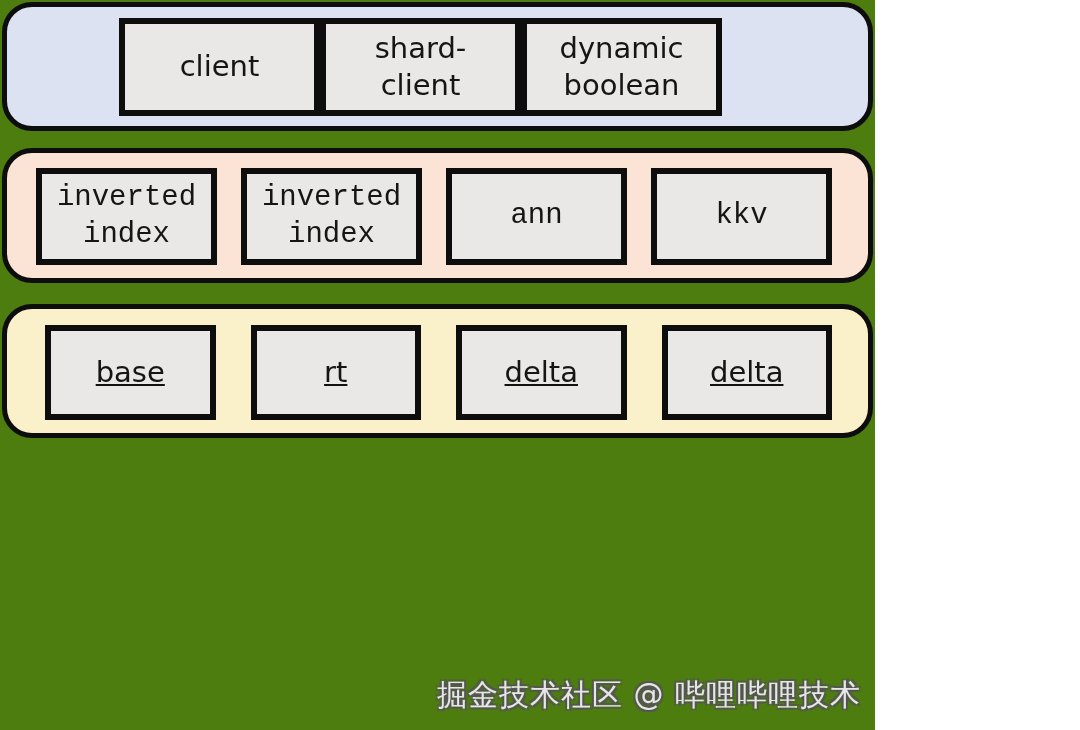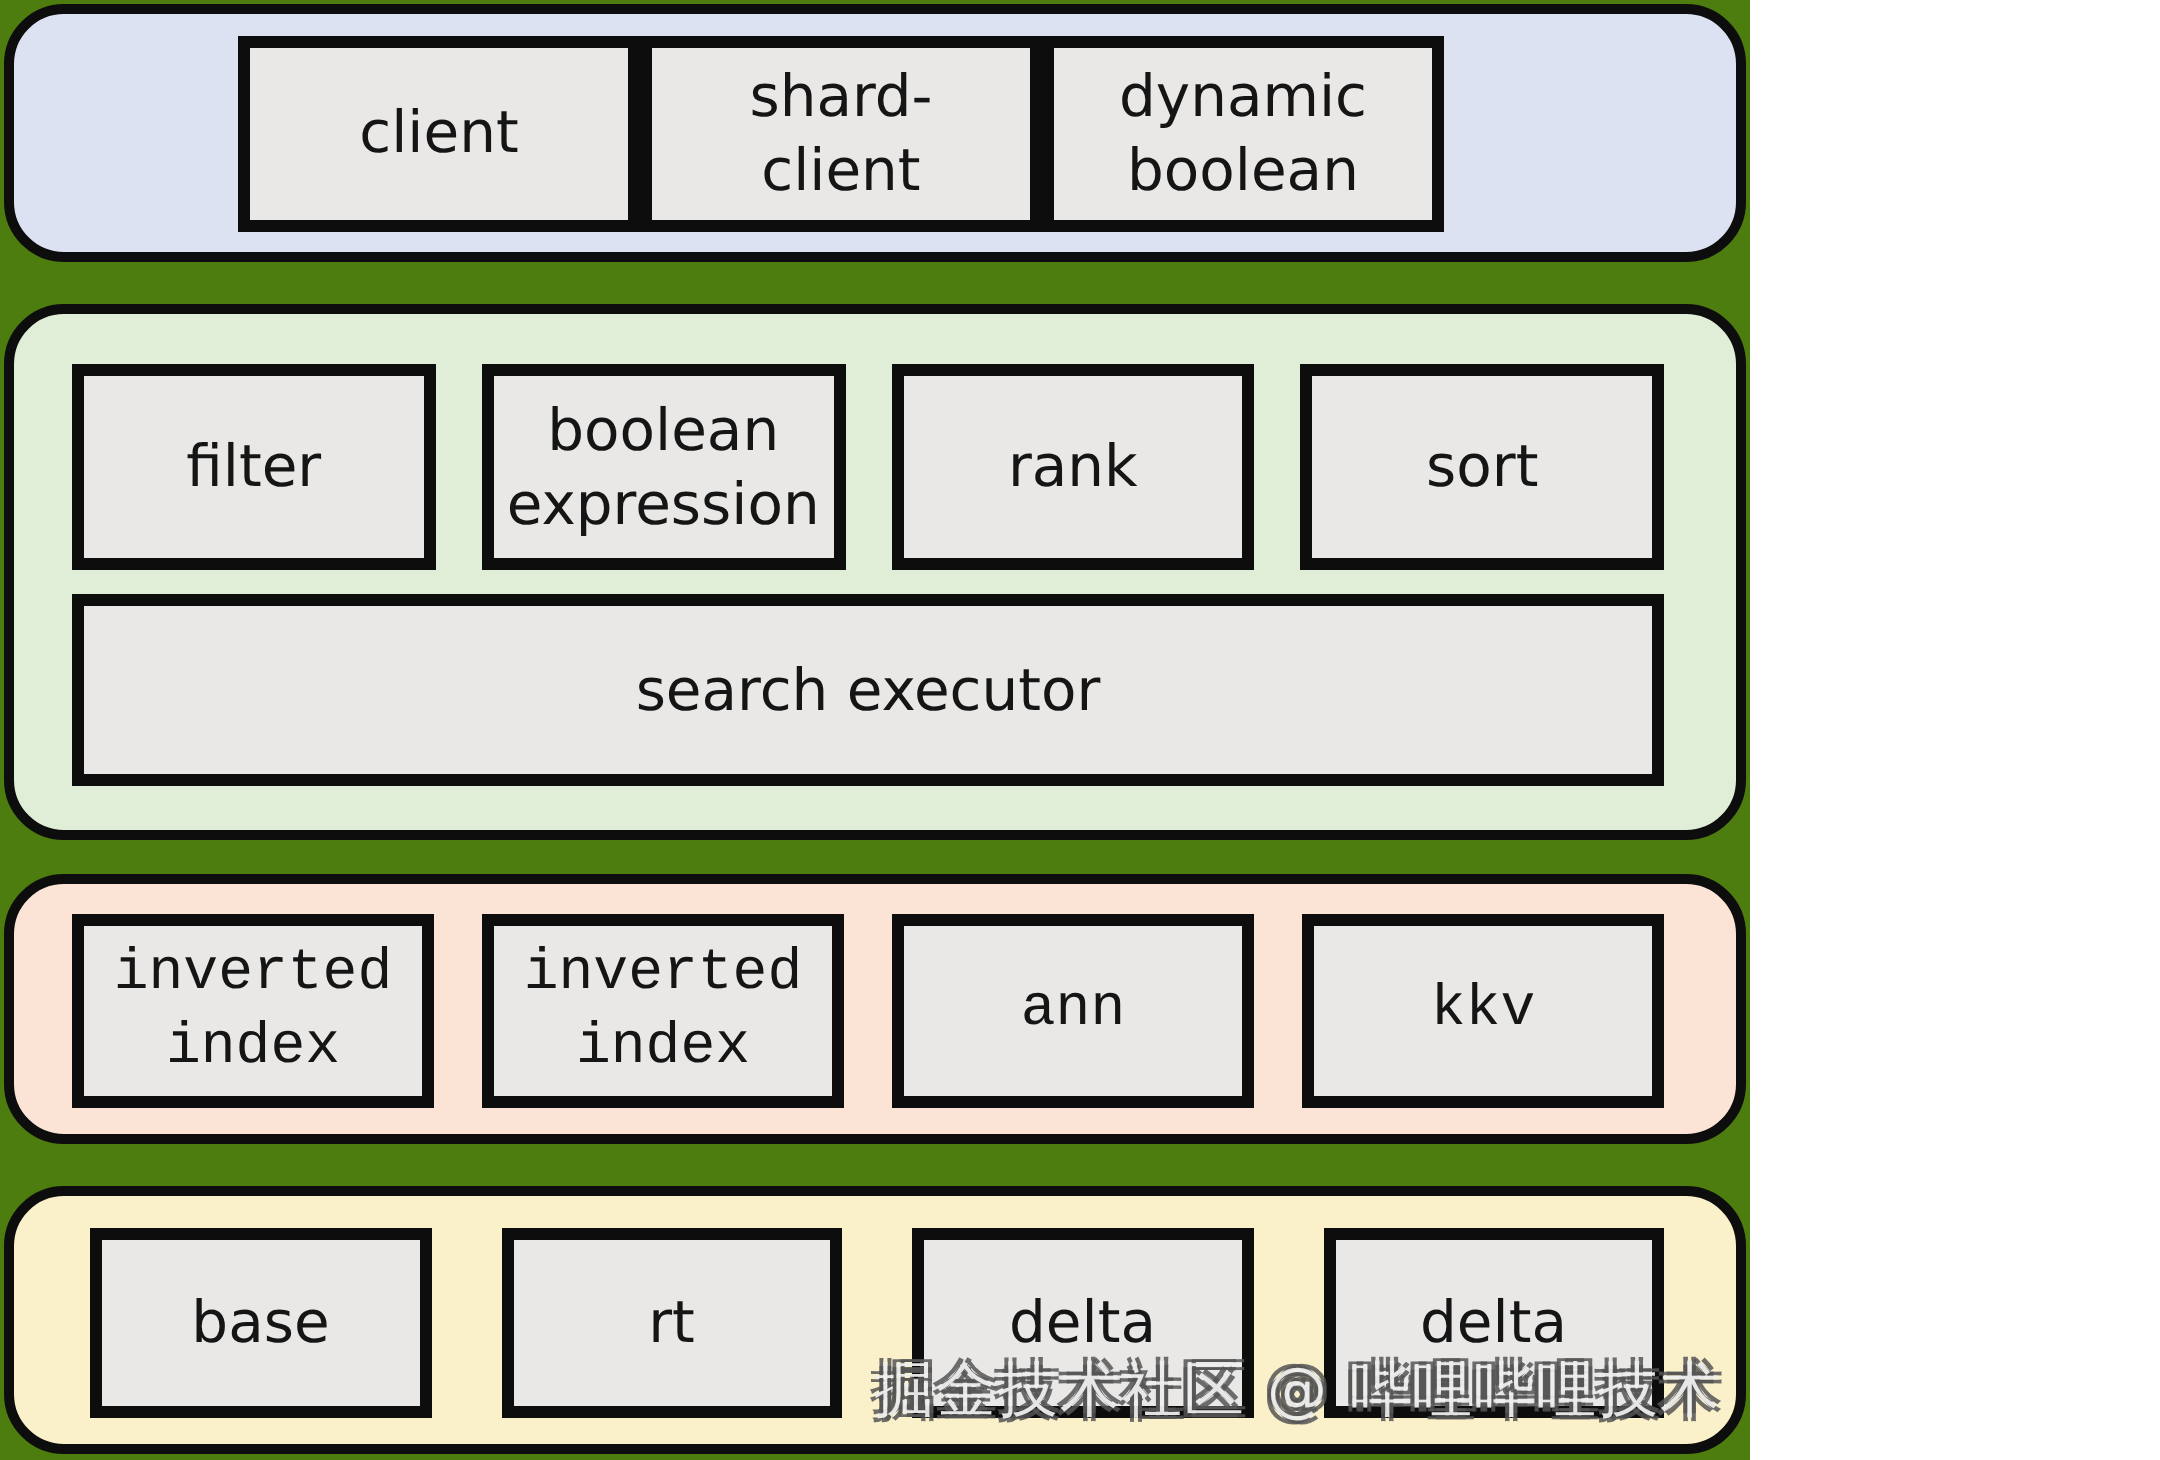--- a/index.html
+++ b/index.html
@@ -59,21 +59,21 @@
   }
   .row-four .box { flex: 1; height: 103px; }
   .row-executor { margin-top: 12px; }
   .row-executor .box { width: 100%; height: 96px; }
 
   
   .row-index { padding: 15px 36px 16px 29px; display: flex; gap: 24px; font-family: Liberation Mono, monospace; }
   .row-index .box { flex: 1; height: 97px; }
 
   
-  .row-store { padding: 16px 36px 0 38px; display: flex; gap: 35px; }
+  .row-store { padding: 16px 36px 0 38px; display: flex; gap: 35px; text-decoration: underline; }
   .row-store .box { flex: 1; height: 95px; }
 
   .watermark {
     position: absolute;
     right: 14px;
     bottom: 14px;
     font-size: 30px;
     font-weight: 400;
     letter-spacing: 1px;
     color: rgba(238, 238, 238, 0.95);
@@ -94,34 +94,20 @@
   <div class="layer layer-client" style="background-color: rgb(221, 226, 242);">
     <div class="row-client">
       <div class="box">client</div>
       <div class="box">shard-
 client</div>
       <div class="box">dynamic
 boolean</div>
     </div>
   </div>
 
-  <div class="layer layer-search" style="background-color: rgb(224, 238, 216);">
-    <div class="layer-search-inner">
-      <div class="row-four">
-        <div class="box">filter</div>
-        <div class="box">boolean
-expression</div>
-        <div class="box">rank</div>
-        <div class="box">sort</div>
-      </div>
-      <div class="row-executor">
-        <div class="box">search executor</div>
-      </div>
-    </div>
-  </div>
 
   <div class="layer layer-index" style="background-color: rgb(251, 228, 213);">
     <div class="row-index">
       <div class="box">inverted
 index</div>
       <div class="box">inverted
 index</div>
       <div class="box">ann</div>
       <div class="box">kkv</div>
     </div>

